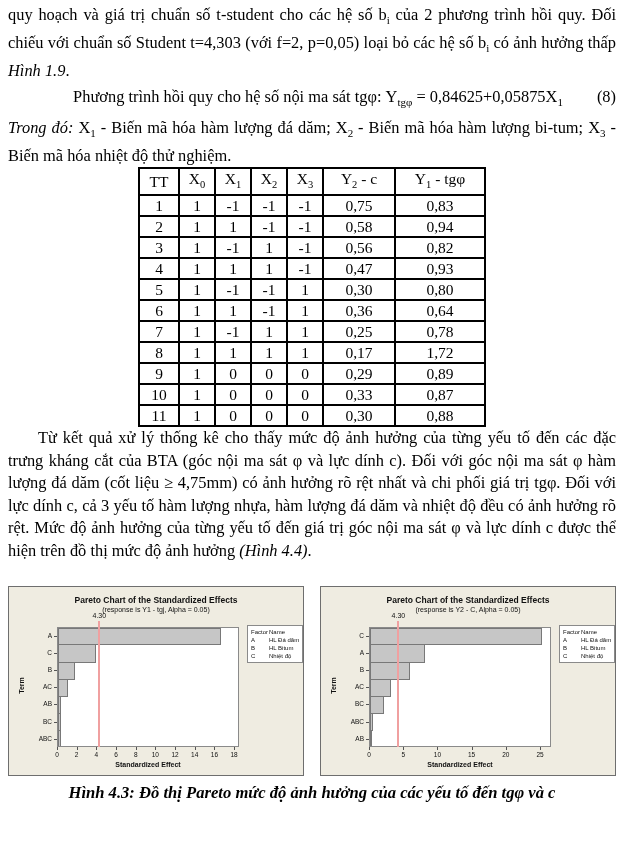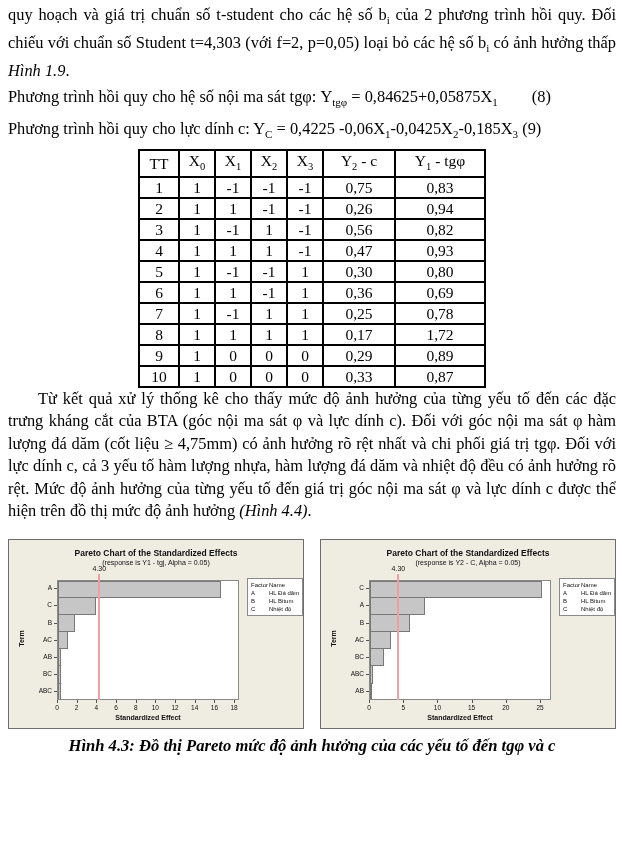--- a/index.html
+++ b/index.html
@@ -3,36 +3,36 @@
 <meta charset="utf-8">
 <style>
   html,body { margin:0; padding:0; background:#fff; }
   .page {
     position:relative; width:624px; height:849px; box-sizing:border-box;
     padding:4px 8px 0 8px; background:#fff; color:#000;
     font-family:"Liberation Serif", serif; overflow:hidden;
   }
   .body-text { font-size:16.4px; line-height:22.5px; text-align:justify; margin:0; }
   .body-text sub { font-size:11px; }
-  .eq { margin:4px 0 3px 0; text-align:left; }
+  .eq { margin:4px 0 3px 0; text-align:right; }
   .eqnum8 { margin-left:34px; }
   .indent { text-indent:30px; }
   .tbl-title { font-size:16.4px; font-weight:bold; font-style:italic; text-align:center; margin:4px 0 3px 0; }
   table.exp { border-collapse:collapse; margin:0 auto; }
   table.exp th, table.exp td {
     border:2px solid #000; text-align:center; font-weight:normal;
     font-size:15.5px; line-height:19px; height:19px; padding:0 7px;
   }
   table.exp sub { font-size:10.5px; }
   .col-tt { min-width:24px; } .col-x { min-width:20px; }
   .col-y2 { min-width:56px;font-family:Liberation Serif, serif; } .col-y1 { min-width:74px; }
   .caption { font-size:16.6px; font-weight:bold; font-style:italic; text-align:center; margin:7px 0 0 0; }
 
   
-  .charts-row { display:flex; justify-content:space-between; margin-top:16px; }
+  .charts-row { display:flex; justify-content:space-between; margin-top:24px; }
   .pareto-panel {
     position:relative; width:296px; height:190px; box-sizing:border-box;
     background:#efece1; border:1px solid #6e6e6e;
     font-family:"Liberation Sans", sans-serif; color:#111;
   }
   .c-title { position:absolute; top:8px; left:0; width:100%; text-align:center; font-size:8.5px; font-weight:bold; }
   .c-sub   { position:absolute; top:19px; left:0; width:100%; text-align:center; font-size:7px; }
   .c-plot  { position:absolute; background:#fff; border:1px solid #8a8a8a; box-sizing:border-box; overflow:hidden; }
   .c-bar   { position:absolute; left:0; box-sizing:border-box; border:1px solid #787878; }
   .c-term  { position:absolute; width:28px; text-align:right; font-size:6.5px; line-height:8px; }
@@ -49,22 +49,22 @@
 </style>
 </head>
 <body>
 
 <div class="page">
 
   <p class="body-text"><span>quy hoạch và giá trị chuẩn số t-student cho các hệ số b</span><sub>i</sub><span> của 2 phương trình hồi quy. Đối chiếu với chuẩn số Student t=4,303 (với f=2, p=0,05) loại bỏ các hệ số b</span><sub>i</sub><span> có ảnh hưởng thấp </span><i>Hình 1.9</i><span>.</span></p>
 
   <p class="body-text eq"><span>Phương trình hồi quy cho hệ số nội ma sát tgφ: Y</span><sub>tgφ</sub><span> = 0,84625+0,05875X</span><sub>1</sub><span class="eqnum8">(8)</span></p>
 
-  <p class="body-text eq"><span>Phương trình hồi quy cho lực dính c: Y</span><sub>C</sub><span> = 0,4225 -0,06X</span><sub>1</sub><span>-0,0425X</span><sub>2</sub><span>-0,185X</span><sub>3</sub><span> (9)</span></p>
-
+
+  <p class="body-text"><i>Trong đó: </i><span>X</span><sub>1</sub><span> - Biến mã hóa hàm lượng đá dăm; </span><span>X</span><sub>2</sub><span> - Biến mã hóa hàm lượng bi-tum; </span><span>X</span><sub>3</sub><span> - Biến mã hóa nhiệt độ thử nghiệm.</span></p>
 
 
   <table class="exp">
     <thead>
         <tr id="tbl-head">
           <th class="col-tt"><span>TT</span></th>
           <th class="col-x"><span>X</span><sub>0</sub></th>
           <th class="col-x"><span>X</span><sub>1</sub></th>
           <th class="col-x"><span>X</span><sub>2</sub></th>
           <th class="col-x"><span>X</span><sub>3</sub></th>
@@ -81,21 +81,21 @@
           <td>-1</td>
           <td>0,75</td>
           <td>0,83</td>
         </tr>
         <tr>
           <td>2</td>
           <td>1</td>
           <td>1</td>
           <td>-1</td>
           <td>-1</td>
-          <td>0,26</td>
+          <td>0,58</td>
           <td>0,94</td>
         </tr>
         <tr>
           <td>3</td>
           <td>1</td>
           <td>-1</td>
           <td>1</td>
           <td>-1</td>
           <td>0,56</td>
           <td>0,82</td>
@@ -118,21 +118,21 @@
           <td>0,30</td>
           <td>0,80</td>
         </tr>
         <tr>
           <td>6</td>
           <td>1</td>
           <td>1</td>
           <td>-1</td>
           <td>1</td>
           <td>0,36</td>
-          <td>0,69</td>
+          <td>0,64</td>
         </tr>
         <tr>
           <td>7</td>
           <td>1</td>
           <td>-1</td>
           <td>1</td>
           <td>1</td>
           <td>0,25</td>
           <td>0,78</td>
         </tr>
@@ -155,20 +155,29 @@
           <td>0,89</td>
         </tr>
         <tr>
           <td>10</td>
           <td>1</td>
           <td>0</td>
           <td>0</td>
           <td>0</td>
           <td>0,33</td>
           <td>0,87</td>
+        </tr>
+        <tr>
+          <td>11</td>
+          <td>1</td>
+          <td>0</td>
+          <td>0</td>
+          <td>0</td>
+          <td>0,30</td>
+          <td>0,88</td>
         </tr>
       </tbody>
   </table>
 
   <p class="body-text indent"><span>Từ kết quả xử lý thống kê cho thấy mức độ ảnh hưởng của từng yếu tố đến các đặc trưng kháng cắt của BTA (góc nội ma sát φ và lực dính c). Đối với góc nội ma sát φ hàm lượng đá dăm (cốt liệu ≥ 4,75mm) có ảnh hưởng rõ rệt nhất và chi phối giá trị tgφ. Đối với lực dính c, cả 3 yếu tố hàm lượng nhựa, hàm lượng đá dăm và nhiệt độ đều có ảnh hưởng rõ rệt. Mức độ ảnh hưởng của từng yếu tố đến giá trị góc nội ma sát φ và lực dính c được thể hiện trên đồ thị mức độ ảnh hưởng </span><i>(Hình 4.4)</i><span>.</span></p>
 
   <div class="charts-row">
     <div class="pareto-panel" id="chart0">
         <div class="c-title">Pareto Chart of the Standardized Effects</div>
         <div class="c-sub">(response is Y1 - tgj, Alpha = 0.05)</div>

